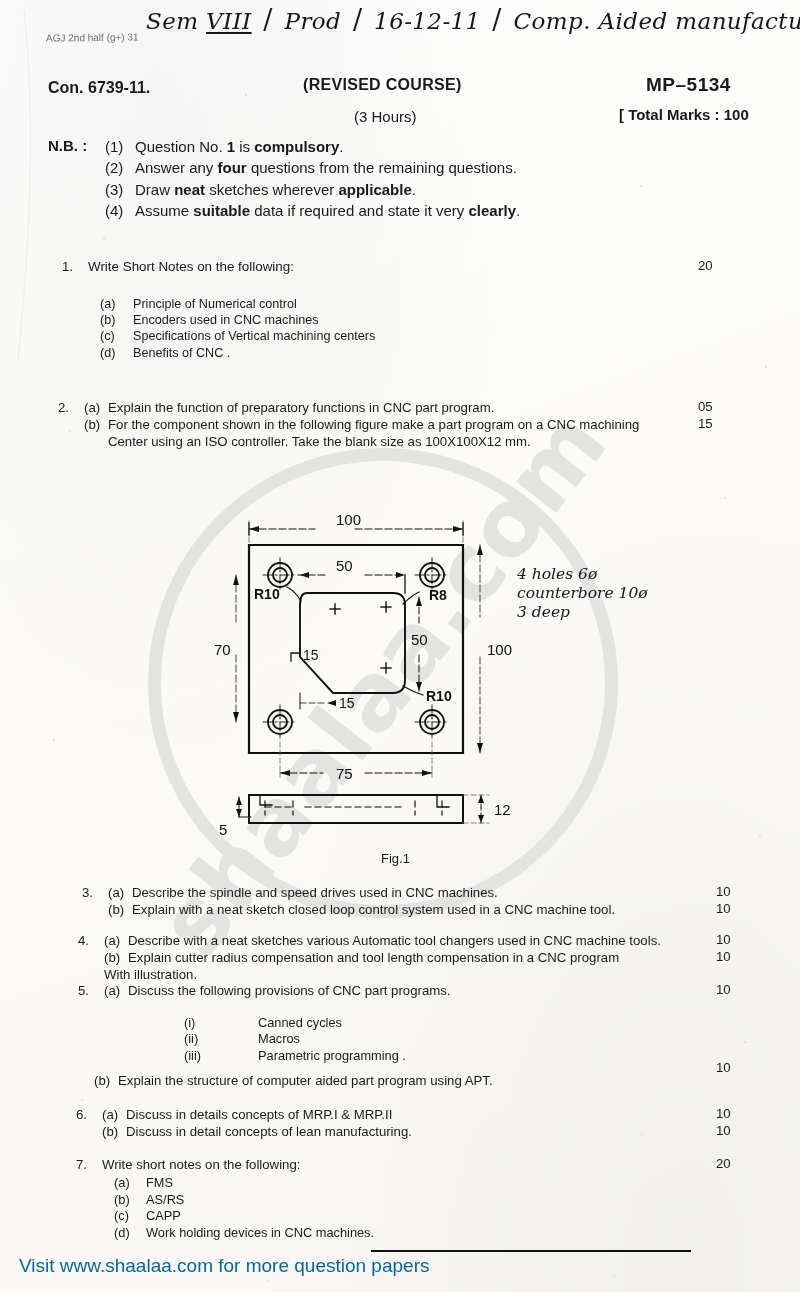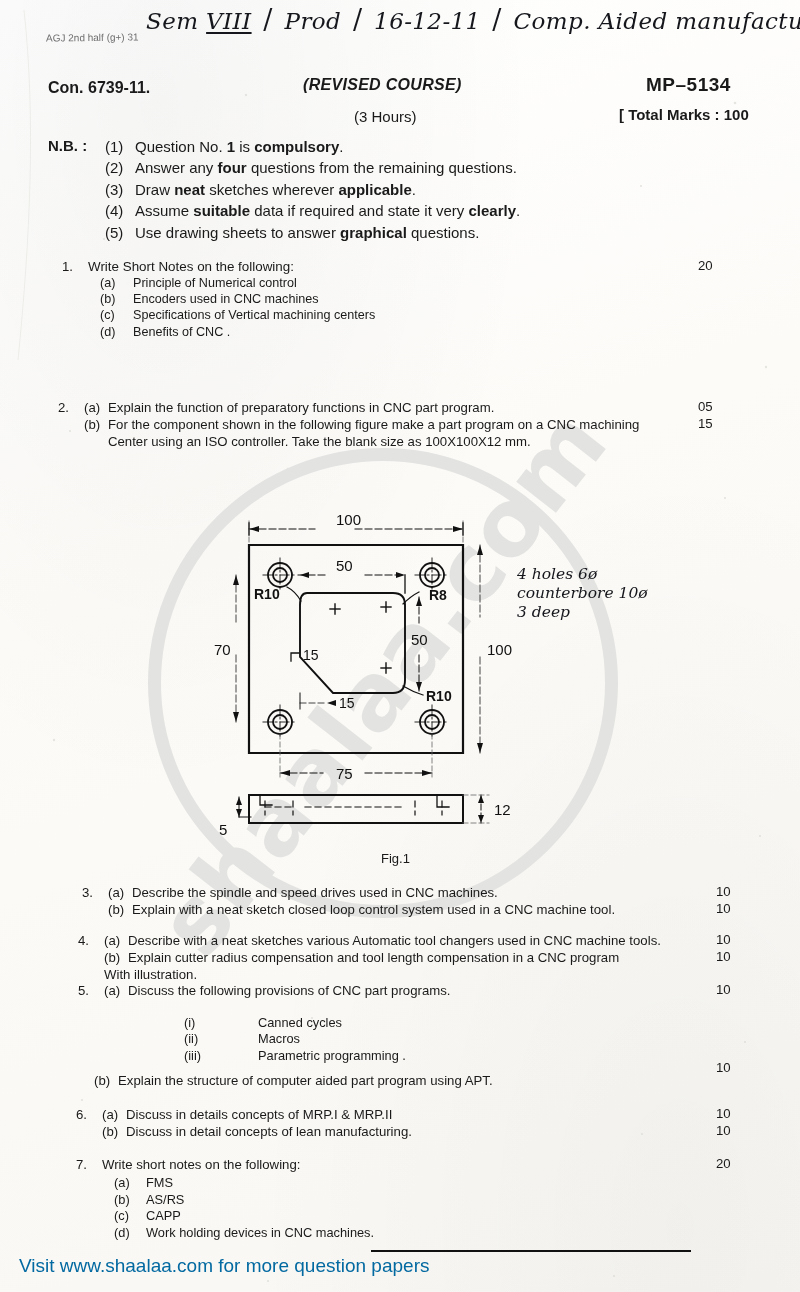--- a/index.html
+++ b/index.html
@@ -83,21 +83,21 @@
     transform: rotate(-0.7deg);
   }
 
   
   #con-no {
     position: absolute; left: 48px; top: 79px;
     font-size: 16px; font-weight: 700;
   }
   #revised-course {
     position: absolute; left: 303px; top: 76px;
-    font-size: 16px; font-weight: 700; letter-spacing: .3px; font-style: italic;
+    font-size: 16px; font-weight: 700; letter-spacing: .3px;
   }
   #paper-code {
     position: absolute; left: 646px; top: 74px;
     font-size: 19px; font-weight: 700; letter-spacing: .5px;
   }
   #hours {
     position: absolute; left: 354px; top: 108px;
     font-size: 15px;
   }
   #total-marks {
@@ -129,21 +129,21 @@
   .marks {
     position: absolute;
     width: 28px;
     text-align: left;
     font-size: 13.2px;
   }
 
   
   #q1 { left: 62px; top: 258px; }
   #q1 .title { font-size: 13.4px; }
-  #q1-sub { margin-left: 12px; }
+  #q1-sub { margin-top: 21px; margin-left: 12px; }
   #q1-sub .srow { font-size: 12.6px; line-height: 16.2px; white-space: nowrap; }
   #q1-sub .lbl { display: inline-block; width: 33px; }
 
   
   #q2 { left: 58px; top: 399px; }
   #q2 .lbl { display:inline-block; width: 24px; }
   #q2 .indent { margin-left: 24px; }
 
   
   #figure { position: absolute; left: 205px; top: 505px; width: 330px; height: 360px; z-index: 4; }
@@ -244,23 +244,20 @@
       </li>
       <li>
         <span class="num">(2)</span><span>Answer any <b>four</b> questions from the remaining questions.</span>
       </li>
       <li>
         <span class="num">(3)</span><span>Draw <b>neat</b> sketches wherever <b>applicable</b>.</span>
       </li>
       <li>
         <span class="num">(4)</span><span>Assume <b>suitable</b> data if required and state it very <b>clearly</b>.</span>
       </li>
-      <li>
-        <span class="num">(5)</span><span>Use drawing sheets to answer <b>graphical</b> questions.</span>
-      </li>
     </ul>
   </div>
 
   <div class="q" id="q1">
     <span class="qn">1.</span>
     <div class="qbody">
       <div class="title">Write Short Notes on the following:</div>
       <div id="q1-sub">
         <div class="srow"><span class="lbl">(a)</span><span>Principle of Numerical control</span></div>
         <div class="srow"><span class="lbl">(b)</span><span>Encoders used in CNC machines</span></div>

